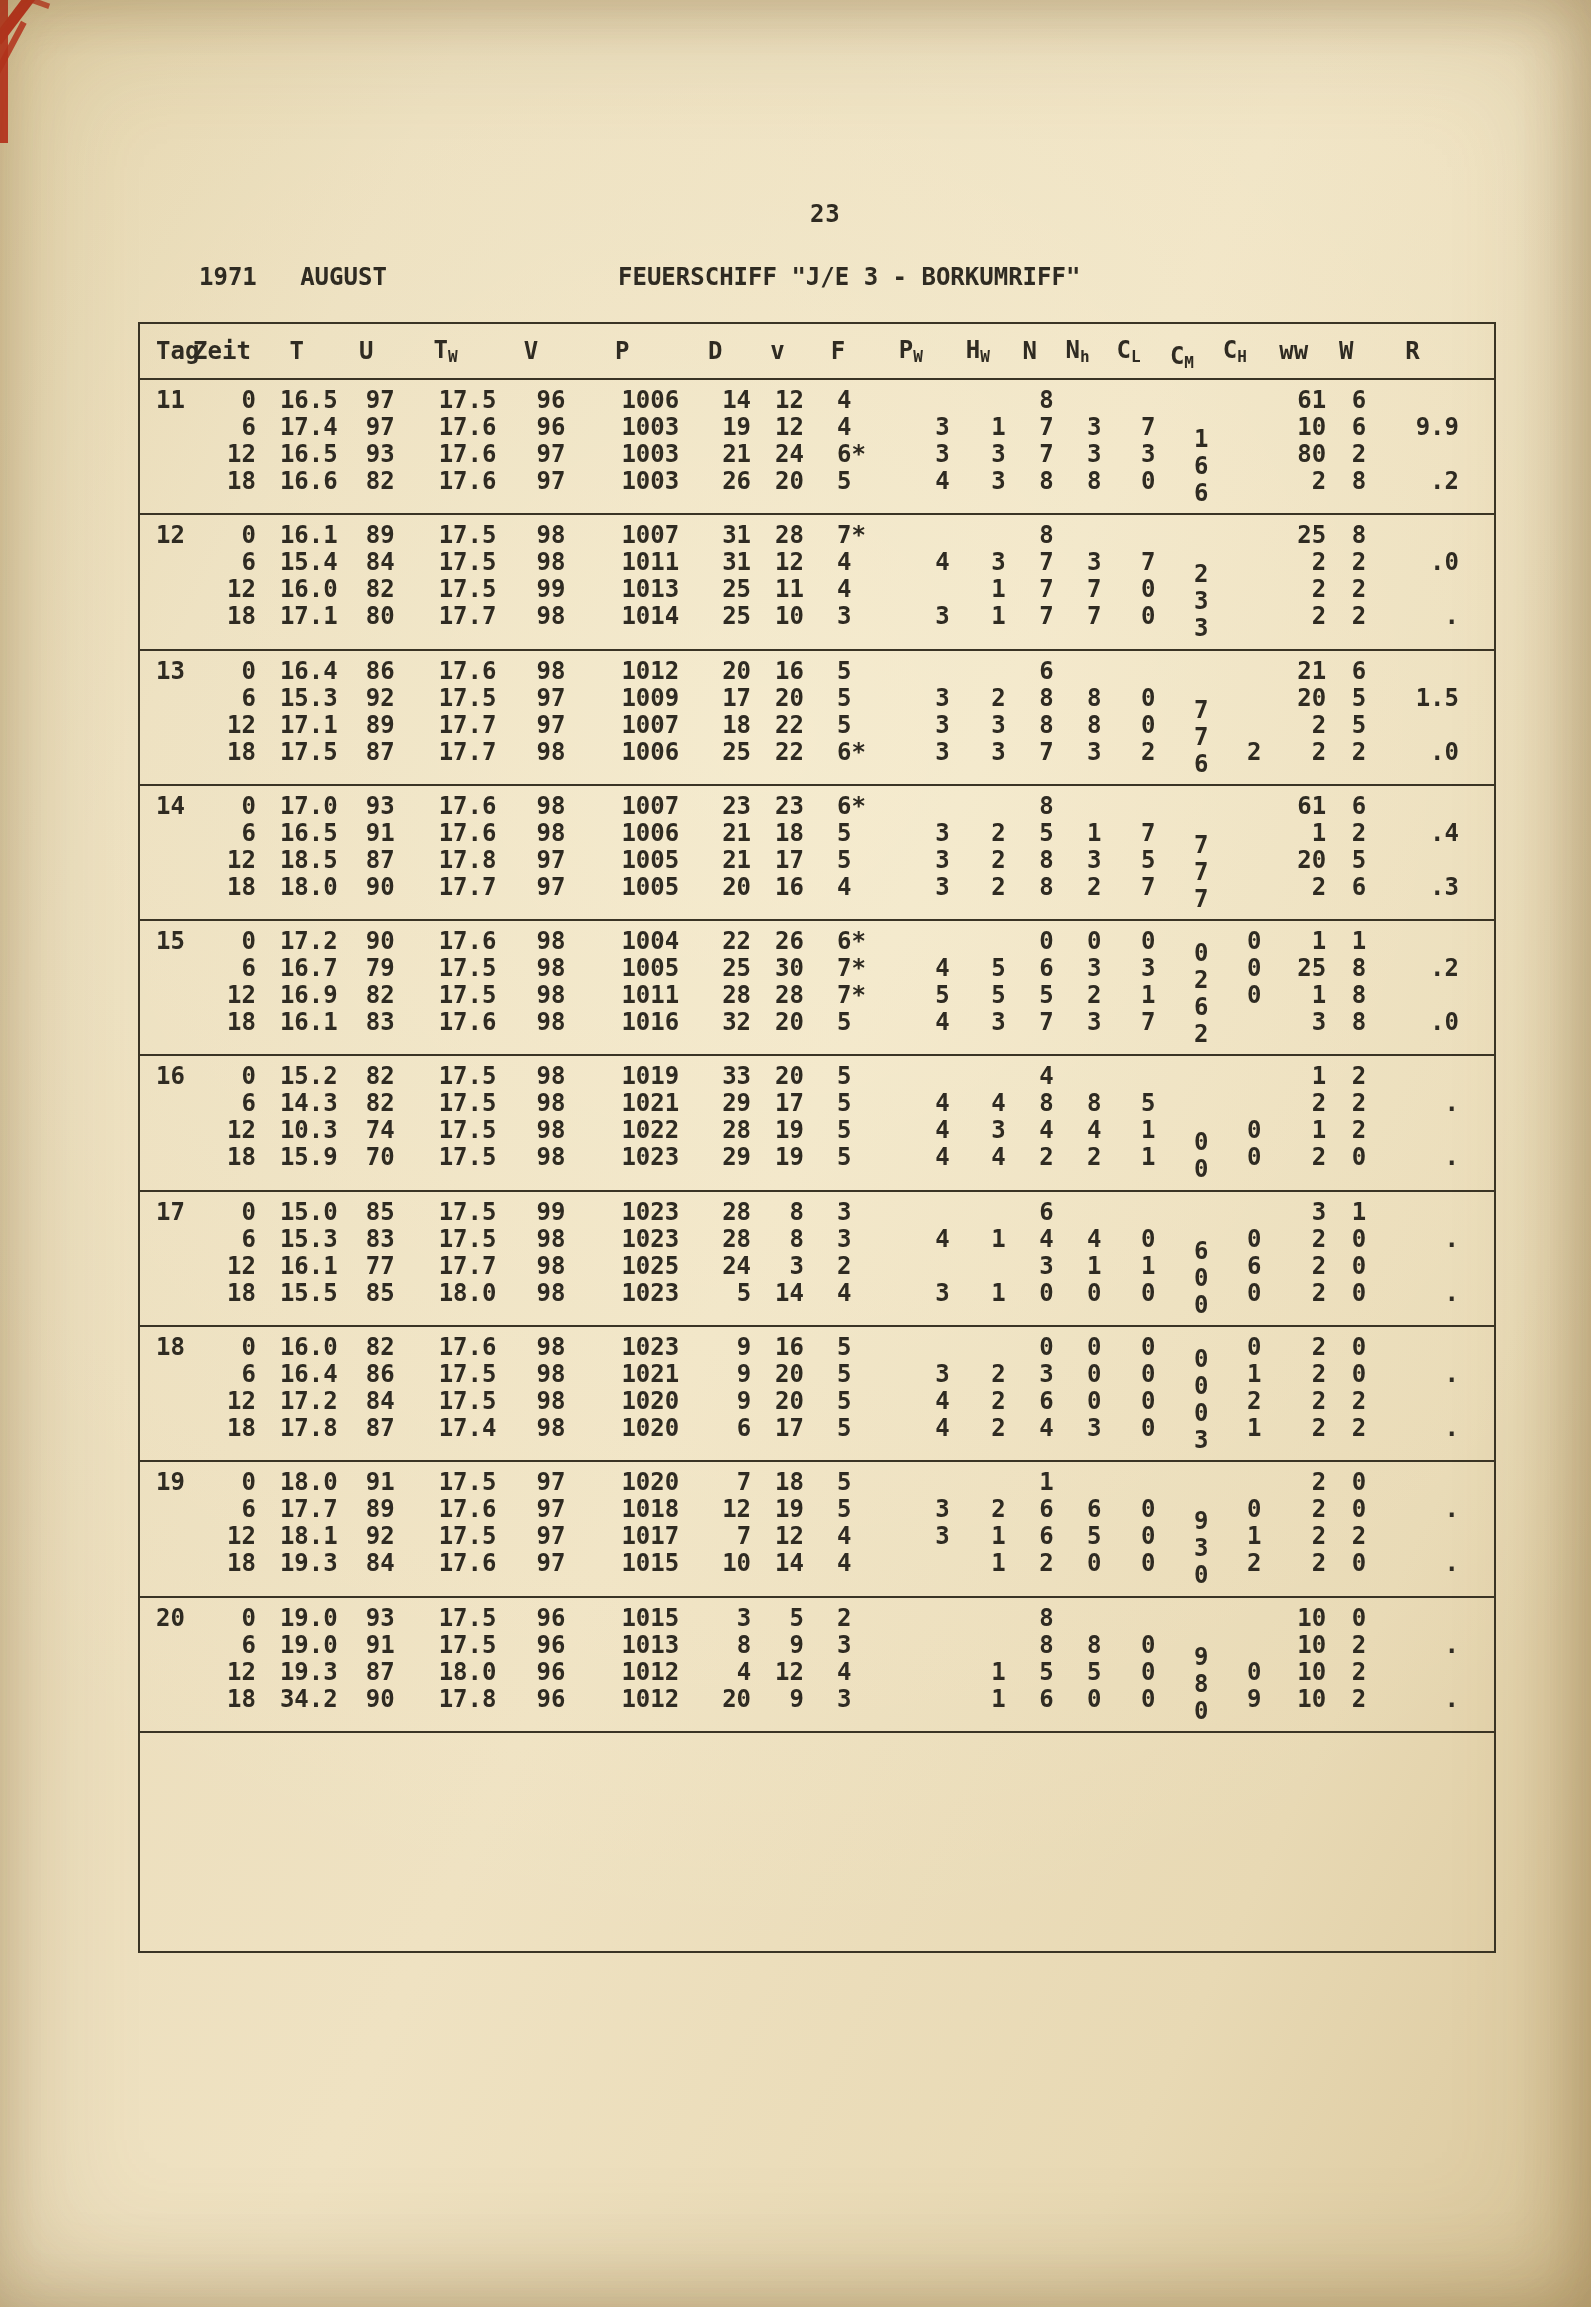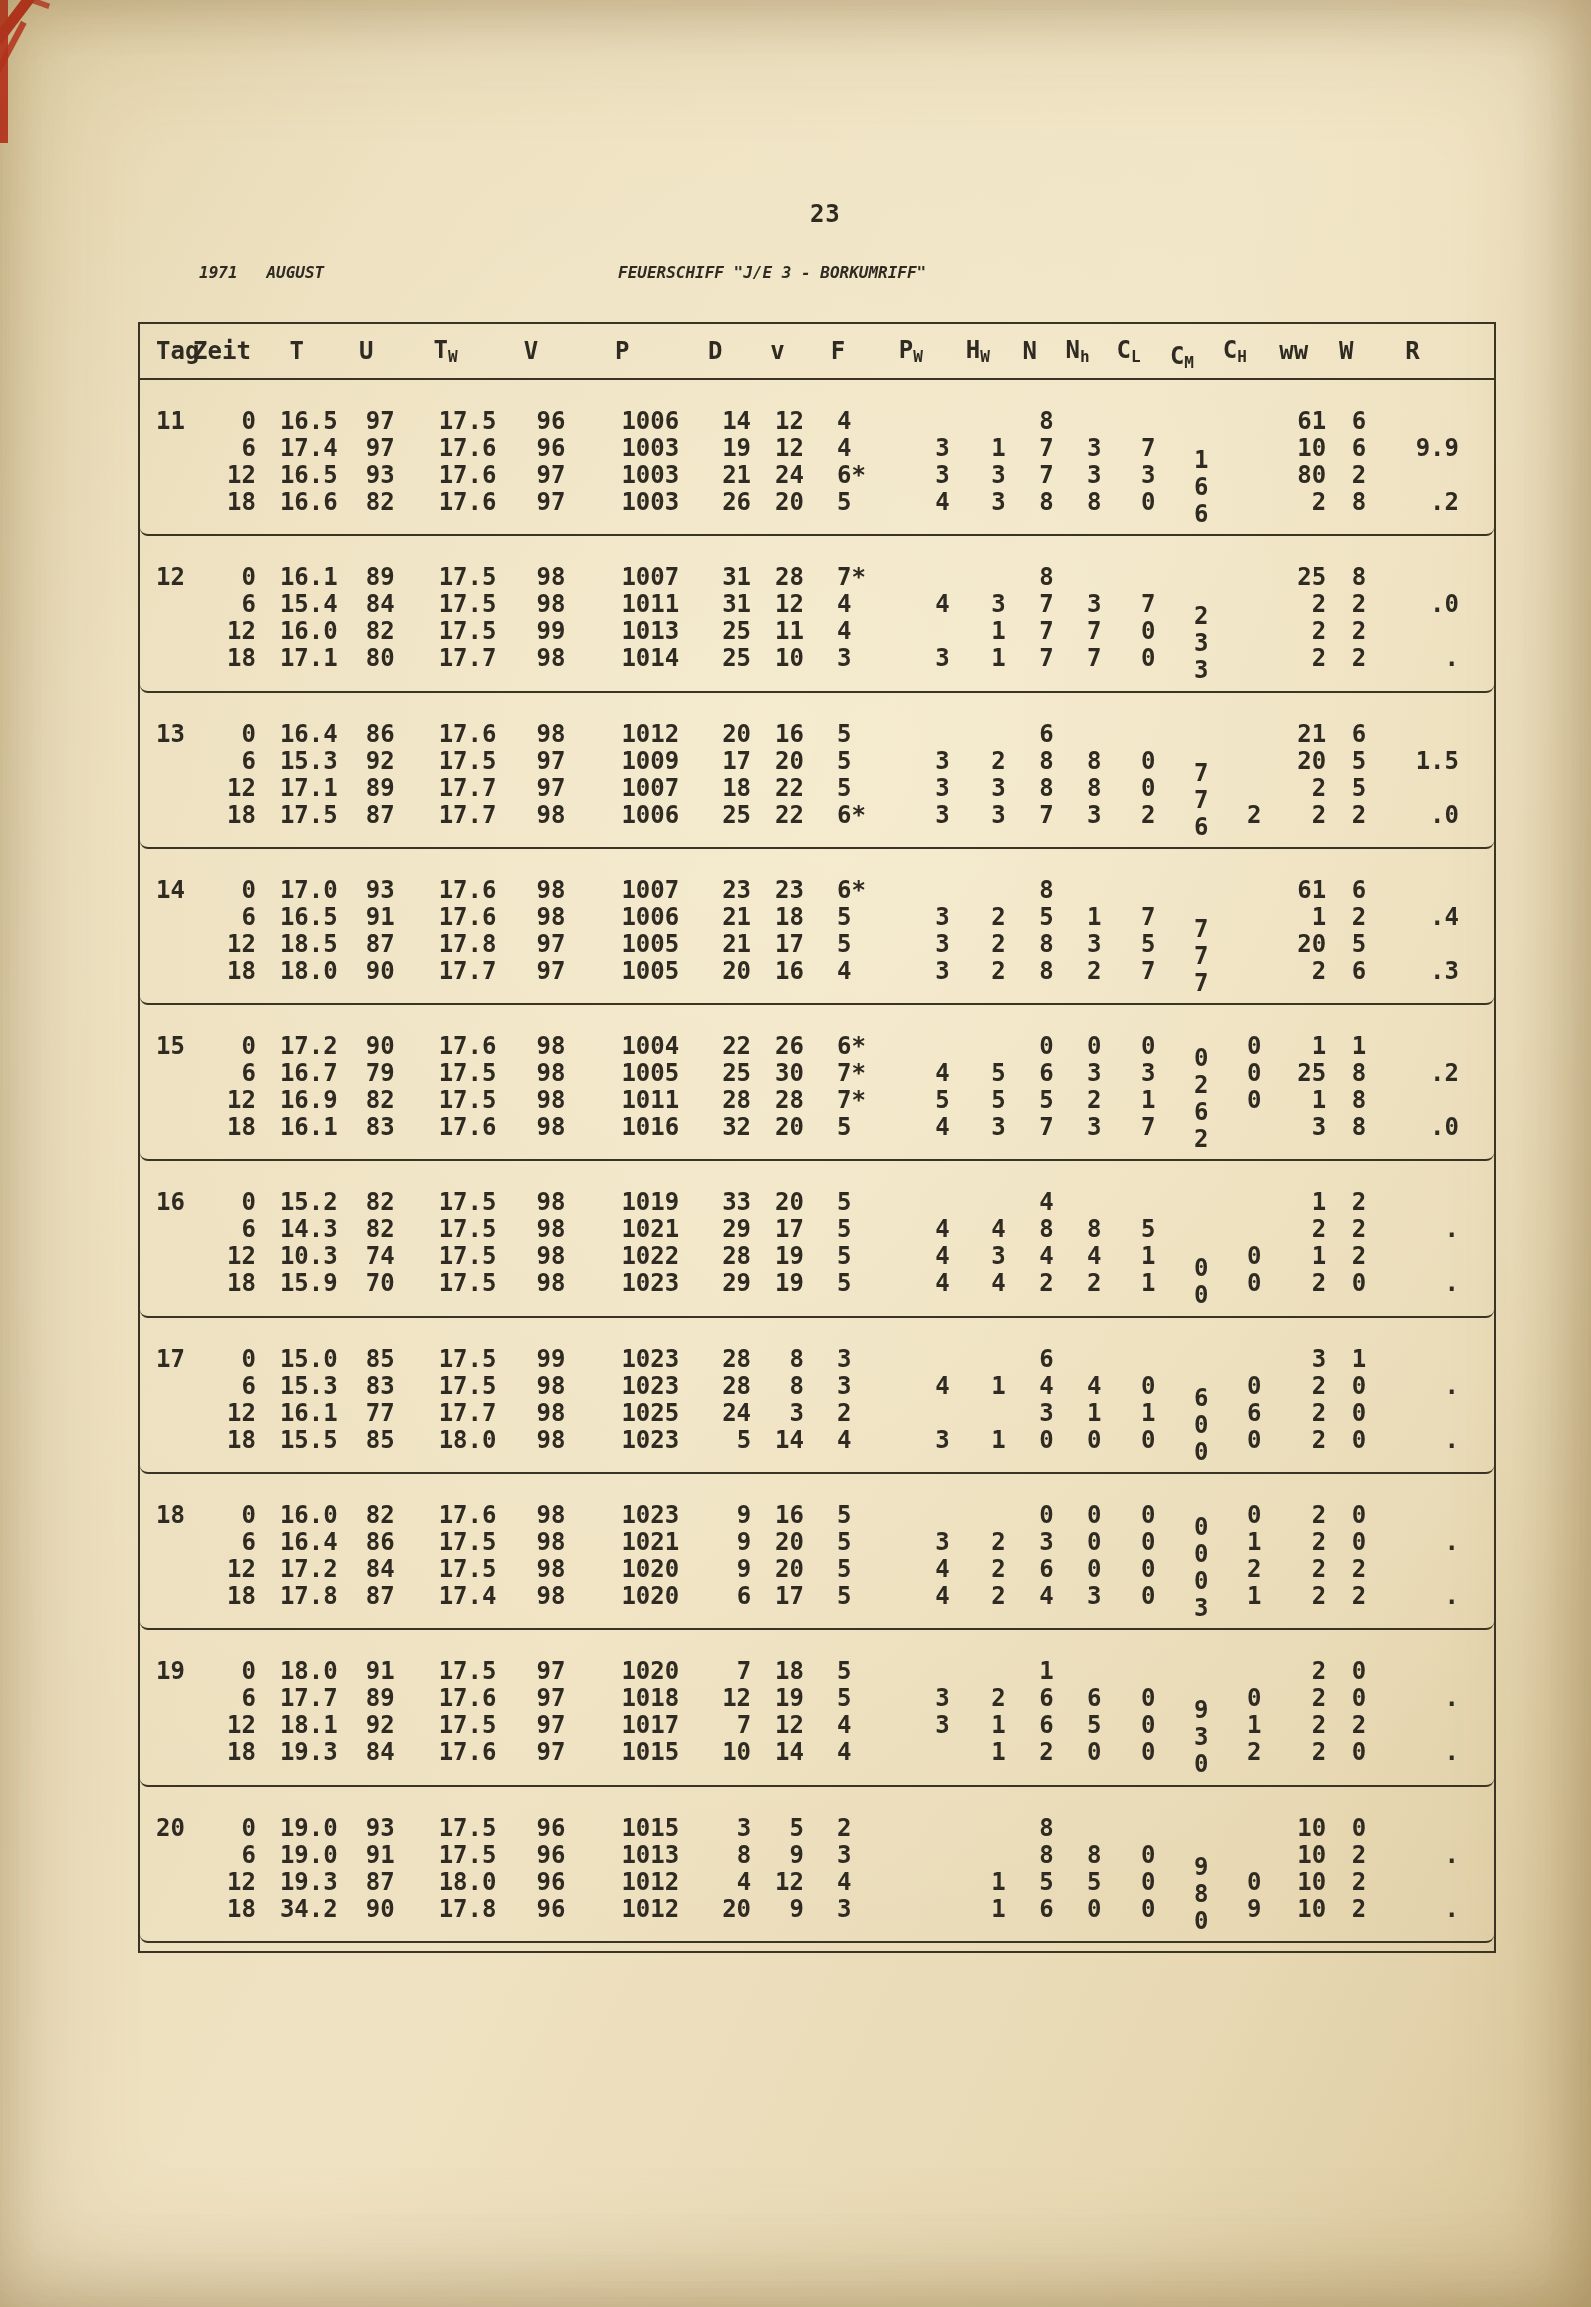--- a/index.html
+++ b/index.html
@@ -42,23 +42,22 @@
     left: 810px; top: 200px;
     font-size: 24px;
     letter-spacing: 0.8px;
   }
 
   .title-row {
     position: absolute;
     left: 0; top: 263px;
     width: 1591px;
     height: 32px;
-    font-size: 16px;
+    font-size: 24px;
     white-space: pre;
-    font-style: italic;
   }
   .date-heading { position: absolute; left: 199px; top: 0; }
   .station-title { position: absolute; left: 618px; top: 0; }
 
   .table-box {
     position: absolute;
     left: 138px; top: 322px;
     width: 1358px; height: 1631px;
     border: 2.4px solid #3a3425;
     box-sizing: border-box;
@@ -102,24 +101,23 @@
   .c17 { width: 65px;  }
   .c18 { width: 40px;  }
   .c19 { width: 128px; padding-right: 35px; }
 
   .hcell { text-align: center; padding: 0; }
   .hcell.c0 { text-align: left; padding-left: 16px; }
   .hcell.c19 { padding-right: 35px; }
   .hcell sub { font-size: 16px; vertical-align: -0.25em; }
 
   .group {
-    padding-top: 28px;
+    padding-top: 7px;
     padding-bottom: 18.3px;
     border-bottom: 2.4px solid #3a3425;
-    border-radius: 8px;
   }
 </style>
 </head>
 <body>
 
 <div class="page">
 
   <div class="red-edge"></div>
   <svg class="corner-marks" width="127" height="111" viewBox="0 0 160 140" aria-hidden="true">
     <line x1="-4" y1="52" x2="40" y2="-6" stroke="#c6281c" stroke-width="14"></line>

